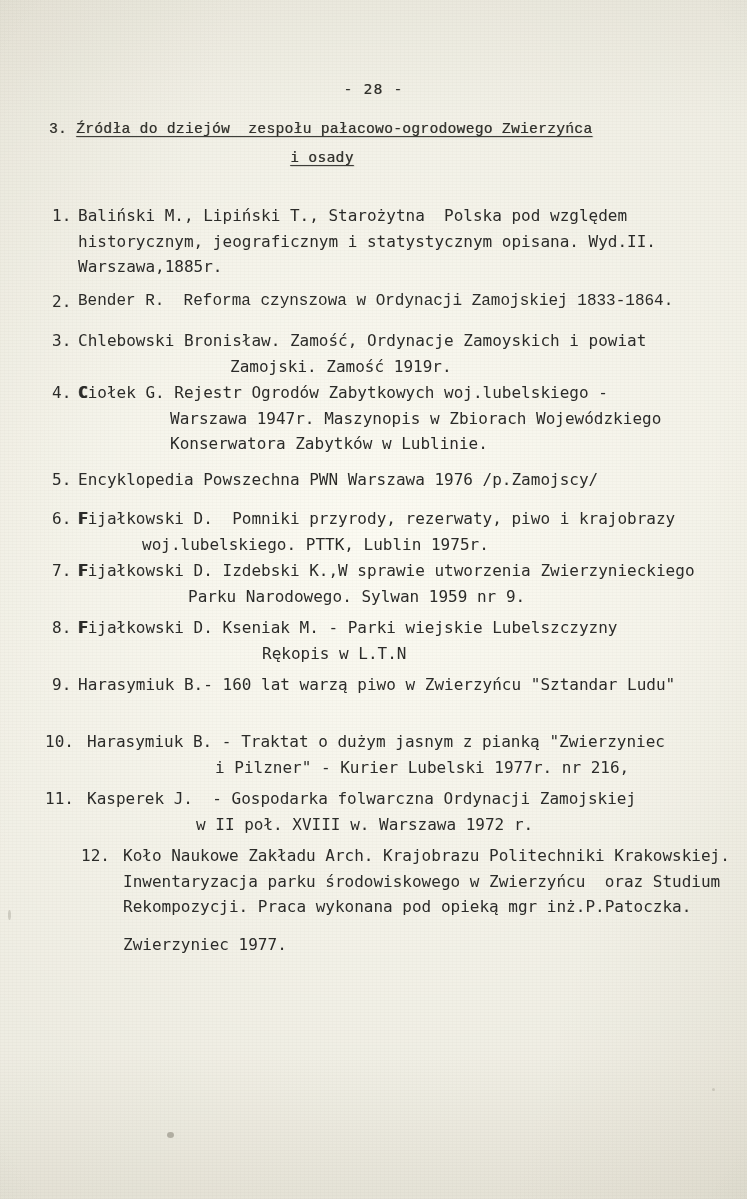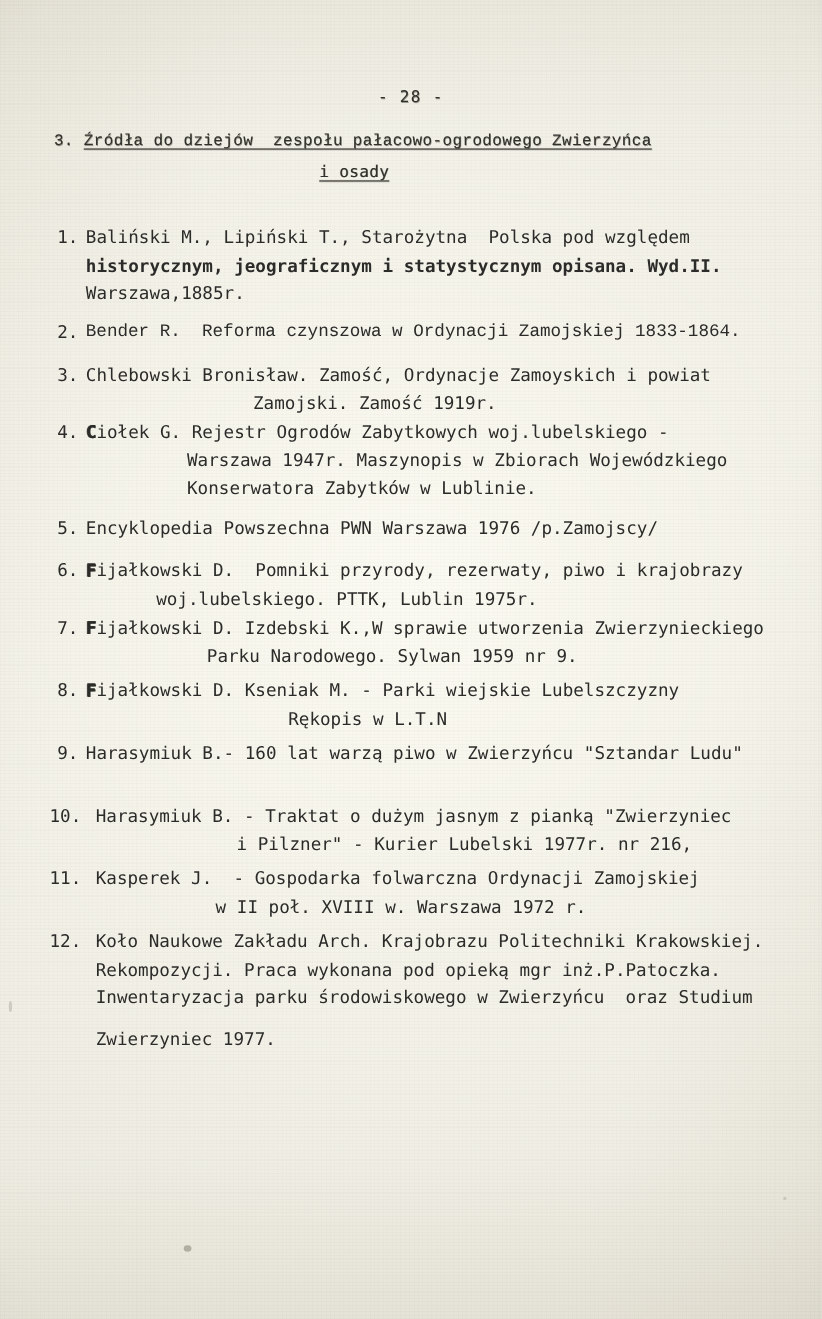--- a/index.html
+++ b/index.html
@@ -144,21 +144,21 @@
 
     <div class="title-block">
       <div class="tw title-line1"><span class="numlead">3.</span><span> </span><span class="u">Źródła do dziejów  zespołu pałacowo-ogrodowego Zwierzyńca</span></div>
       <div class="tw title-line2"><span class="u">i osady</span></div>
     </div>
 
     <div class="biblio">
 
       <div class="entry" style="height:86px;">
         <div class="line"><span style="left:52px;">1.</span><span style="left:78px;">Baliński M., Lipiński T., Starożytna  Polska pod względem</span></div>
-        <div class="line"><span style="left:78px;font-weight:bold;">historycznym, jeograficznym i statystycznym opisana. Wyd.II.</span></div>
+        <div class="line"><span style="left:78px;">historycznym, jeograficznym i statystycznym opisana. Wyd.II.</span></div>
         <div class="line"><span style="left:78px;">Warszawa,1885r.</span></div>
       </div>
 
       <div class="entry" style="height:39px;">
         <div class="line"><span style="left:52px;">2.</span><span style="left:78px;font-family:Liberation Mono, monospace;">Bender R.  Reforma czynszowa w Ordynacji Zamojskiej 1833-1864.</span></div>
       </div>
 
       <div class="entry" style="height:52px;">
         <div class="line"><span style="left:52px;">3.</span><span style="left:78px;">Chlebowski Bronisław. Zamość, Ordynacje Zamoyskich i powiat</span></div>
         <div class="line"><span style="left:230px;">Zamojski. Zamość 1919r.</span></div>
@@ -196,22 +196,22 @@
       <div class="entry" style="height:57px;">
         <div class="line"><span style="left:45px;">10.</span><span style="left:87px;">Harasymiuk B. - Traktat o dużym jasnym z pianką "Zwierzyniec</span></div>
         <div class="line"><span style="left:215px;">i Pilzner" - Kurier Lubelski 1977r. nr 216,</span></div>
       </div>
 
       <div class="entry" style="height:57px;">
         <div class="line"><span style="left:45px;">11.</span><span style="left:87px;">Kasperek J.  - Gospodarka folwarczna Ordynacji Zamojskiej</span></div>
         <div class="line"><span style="left:196px;">w II poł. XVIII w. Warszawa 1972 r.</span></div>
       </div>
 
-      <div class="entry" style="height:110px;">
+      <div class="entry" style="height:110px;margin-left:36px;">
         <div class="line"><span style="left:45px;">12.</span><span style="left:87px;">Koło Naukowe Zakładu Arch. Krajobrazu Politechniki Krakowskiej.</span></div>
+        <div class="line"><span style="left:87px;">Inwentaryzacja parku środowiskowego w Zwierzyńcu  oraz Studium</span></div>
         <div class="line"><span style="left:87px;">Rekompozycji. Praca wykonana pod opieką mgr inż.P.Patoczka.</span></div>
-        <div class="line"><span style="left:87px;">Inwentaryzacja parku środowiskowego w Zwierzyńcu  oraz Studium</span></div>
         <div class="line" style="height:38px;"><span style="left:87px;top:12px;">Zwierzyniec 1977.</span></div>
       </div>
 
     </div>
   </div>
 </div>
 
 </body></html>

